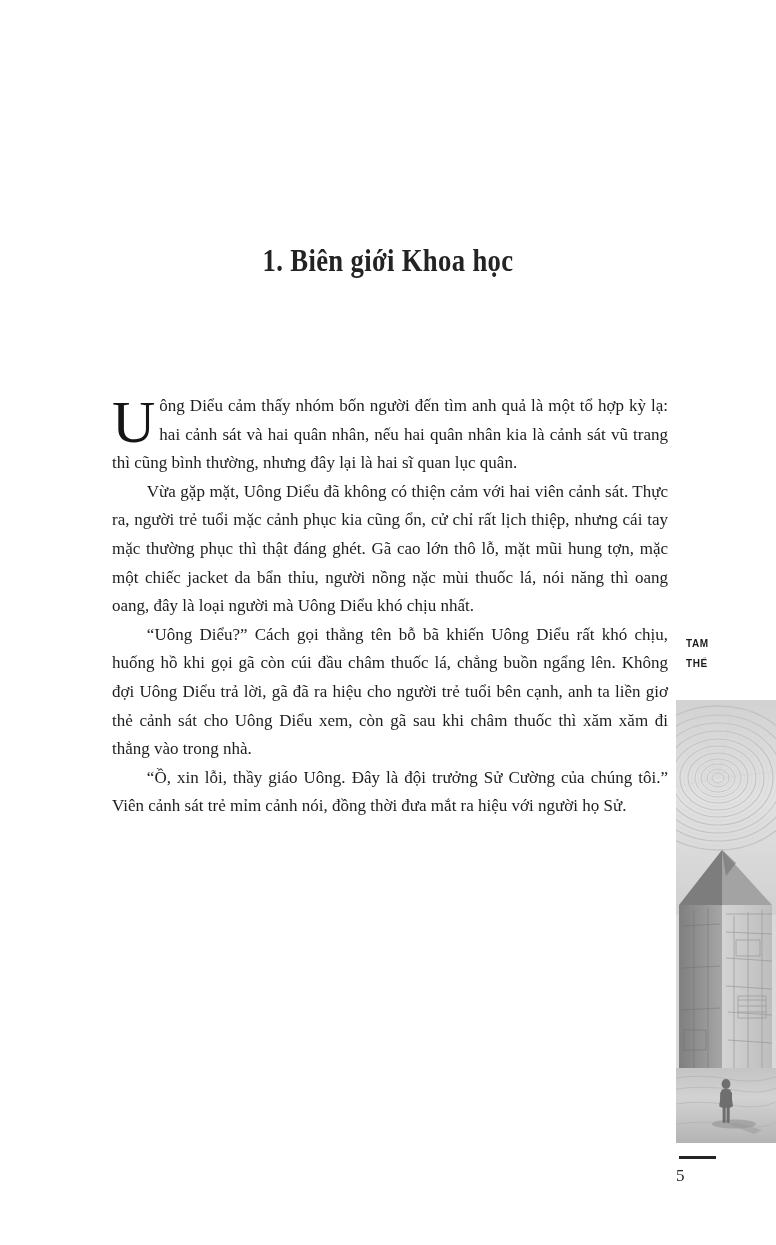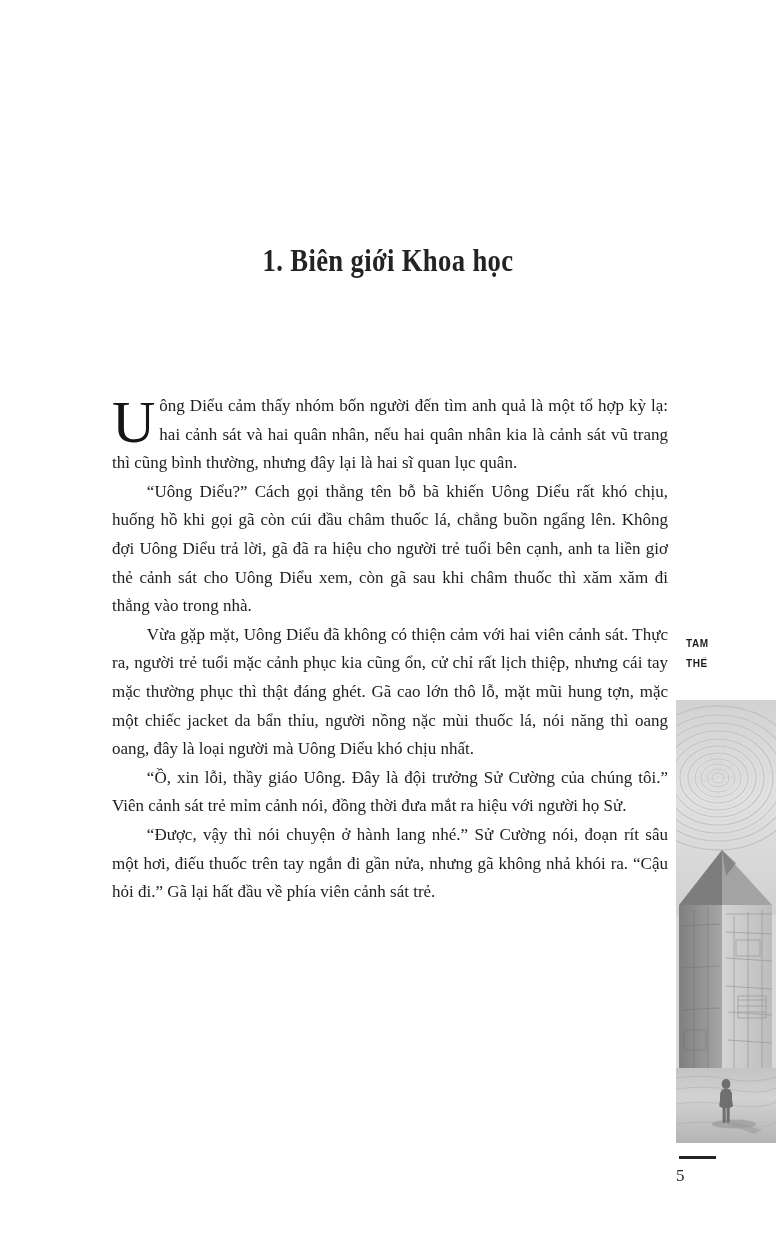--- a/index.html
+++ b/index.html
@@ -118,24 +118,23 @@
 </style>
 </head>
 <body>
 
 <div class="page">
 
   <h1 class="chapter-title">1. Biên giới Khoa học</h1>
 
   <div class="body-col">
     <p class="first">Uông Diểu cảm thấy nhóm bốn người đến tìm anh quả là một tổ hợp kỳ lạ: hai cảnh sát và hai quân nhân, nếu hai quân nhân kia là cảnh sát vũ trang thì cũng bình thường, nhưng đây lại là hai sĩ quan lục quân.</p>
+    <p>Vừa gặp mặt, Uông Diểu đã không có thiện cảm với hai viên cảnh sát. Thực ra, người trẻ tuổi mặc cảnh phục kia cũng ổn, cử chỉ rất lịch thiệp, nhưng cái tay mặc thường phục thì thật đáng ghét. Gã cao lớn thô lỗ, mặt mũi hung tợn, mặc một chiếc jacket da bẩn thỉu, người nồng nặc mùi thuốc lá, nói năng thì oang oang, đây là loại người mà Uông Diểu khó chịu nhất.</p>
     <p>“Uông Diểu?” Cách gọi thẳng tên bỗ bã khiến Uông Diểu rất khó chịu, huống hồ khi gọi gã còn cúi đầu châm thuốc lá, chẳng buồn ngẩng lên. Không đợi Uông Diểu trả lời, gã đã ra hiệu cho người trẻ tuổi bên cạnh, anh ta liền giơ thẻ cảnh sát cho Uông Diểu xem, còn gã sau khi châm thuốc thì xăm xăm đi thẳng vào trong nhà.</p>
-    <p>Vừa gặp mặt, Uông Diểu đã không có thiện cảm với hai viên cảnh sát. Thực ra, người trẻ tuổi mặc cảnh phục kia cũng ổn, cử chỉ rất lịch thiệp, nhưng cái tay mặc thường phục thì thật đáng ghét. Gã cao lớn thô lỗ, mặt mũi hung tợn, mặc một chiếc jacket da bẩn thỉu, người nồng nặc mùi thuốc lá, nói năng thì oang oang, đây là loại người mà Uông Diểu khó chịu nhất.</p>
     <p>“Ồ, xin lỗi, thầy giáo Uông. Đây là đội trưởng Sử Cường của chúng tôi.” Viên cảnh sát trẻ mỉm cảnh nói, đồng thời đưa mắt ra hiệu với người họ Sử.</p>
-    <p>“Được, vậy thì nói chuyện ở hành lang nhé.” Sử Cường nói, đoạn rít sâu một hơi, điếu thuốc trên tay ngắn đi gần nửa, nhưng gã không nhả khói ra. “Cậu hỏi đi.” Gã lại hất đầu về phía viên cảnh sát trẻ.</p>
   </div>
 
   <div class="running-head">
     <span class="rh-line">TAM</span>
     <span class="rh-line">THỂ</span>
   </div>
 
   <div class="margin-art">
     <svg viewBox="0 0 100 443" preserveAspectRatio="none">
       <defs>

